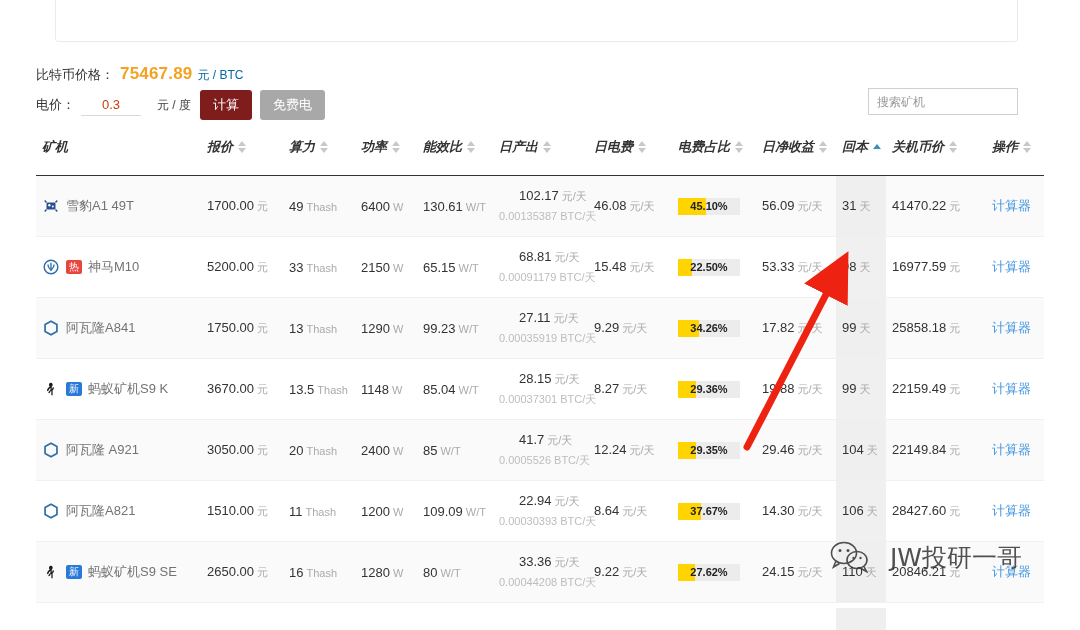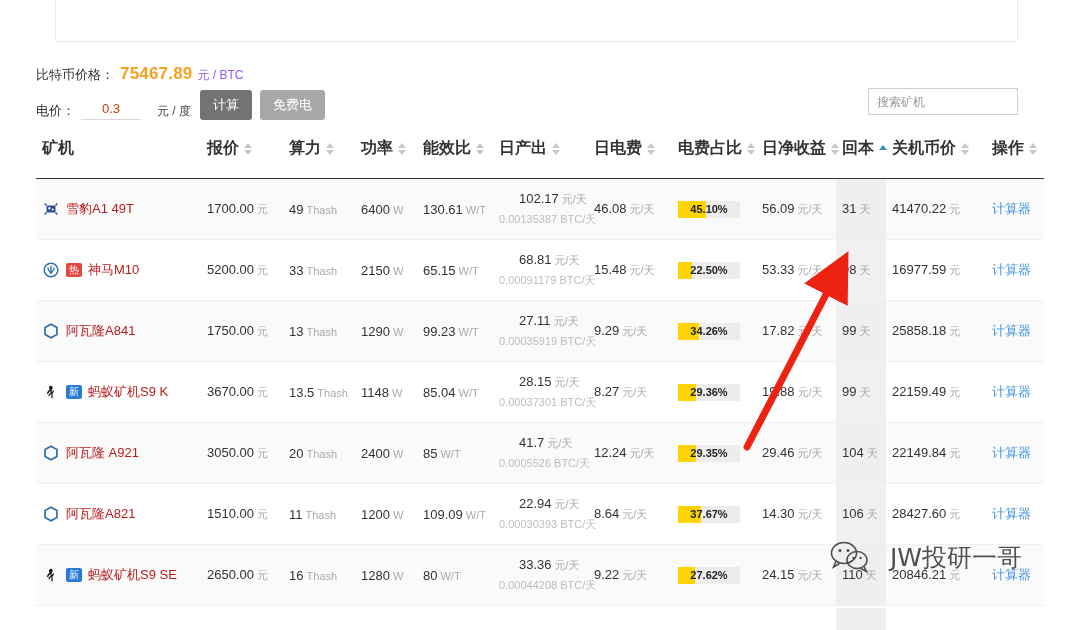--- a/index.html
+++ b/index.html
@@ -22,77 +22,77 @@
     border-radius: 3px;
   }
 
   
   .price-line {
     position: absolute; left: 36px; top: 64px;
     display: flex; align-items: baseline; font-size: 13px; color: #333;
   }
   .price-label { color: #333; font-size: 13px; }
   .price-value { color: #f5a122; font-size: 17px; font-weight: bold; margin: 0 5px 0 6px; letter-spacing: .2px; }
-  .price-unit { color: #8b5cf6; font-size: 12px; }
+  .price-unit { color: #0369a1; font-size: 12px; }
 
   .elec-line {
     position: absolute; left: 36px; top: 90px;
-    display: flex; align-items: flex-end; font-size: 13px; color: #333;
+    display: flex; align-items: center; font-size: 13px; color: #333;
   }
   .elec-label { color: #333; font-size: 13px; margin-right: 6px; }
   .elec-input {
     width: 60px; border: none; border-bottom: 1px solid #d9d9d9;
     background: transparent; text-align: center;
     font-size: 13px; color: #c2410c; padding: 2px 2px 3px 2px; outline: none;
     font-family: "Liberation Sans", sans-serif;
   }
   .elec-unit { color: #444; font-size: 12px; margin: 0 9px 0 16px; }
   .btn { border: none; border-radius: 3px; font-size: 13px; padding: 6px 13px; cursor: pointer; color: #fff;
          font-family: "Liberation Sans", sans-serif; }
-  .btn-calc { background: #737373; margin-right: 8px; }
+  .btn-calc { background: #7f1d1d; margin-right: 8px; }
   .btn-free { background: #a8a8a8; }
 
   .search-box {
     position: absolute; right: 62px; top: 88px;
     width: 150px; height: 27px;
     border: 1px solid #cfcfcf; background: #fff;
     font-size: 12px; color: #333; padding: 0 8px; outline: none;
     font-family: "Liberation Sans", sans-serif;
   }
   .search-box::placeholder { color: #999; }
 
   
   .table-wrap { position: absolute; left: 36px; top: 130px; width: 1008px; }
   table.miners { width: 100%; border-collapse: collapse; table-layout: fixed; }
   table.miners thead th {
-    font-size: 16px; color: #333; font-weight: bold;
+    font-size: 13px; color: #333; font-weight: bold;
     text-align: left; padding: 8px 6px 19px 6px;
     border-bottom: 1px solid #333;
-    white-space: nowrap; vertical-align: bottom;
+    white-space: nowrap; vertical-align: bottom; font-style: italic;
   }
   .th-inner { display: inline-flex; align-items: center; gap: 5px; }
   .sorter { display: inline-flex; flex-direction: column; line-height: 0; }
   .sorter i { display: block; width: 0; height: 0; border-left: 4px solid transparent; border-right: 4px solid transparent; }
   .sorter i.up { border-bottom: 5px solid #c8c8c8; margin-bottom: 2px; }
   .sorter i.dn { border-top: 5px solid #c8c8c8; }
   .sorter.asc i.up { border-bottom-color: #3a8fc0; }
 
   table.miners tbody td {
     font-size: 13px; color: #333; padding: 0 6px;
     border-bottom: 1px solid #f0f0f0;
     height: 61px; vertical-align: middle; white-space: nowrap;
   }
   tbody tr.odd td { background: #fafafa; }
   tbody tr.even td { background: #ffffff; }
   td.col-payback { background: #efefef !important; }
   tbody tr.even td.col-payback { background: #f0f0f0 !important; }
 
   .unit { color: #aaa; font-size: 11px; margin-left: 3px; }
   .miner-cell { display: flex; align-items: center; gap: 6px; }
-  .miner-name { color: #b91c1c; font-size: 13px; }
+  .miner-name { color: #737373; font-size: 13px; }
   .badge { display: inline-block; font-size: 10px; color: #fff; border-radius: 2px;
            padding: 1px 3px; line-height: 1.15; }
   .badge.hot { background: #e8453c; }
   .badge.new { background: #2979d8; }
   .m-ico { width: 18px; height: 18px; flex: 0 0 18px; display: block; }
 
   .out-main { font-size: 13px; color: #333; margin-left: 20px; }
   .out-sub { font-size: 11px; color: #bdbdbd; margin-top: 5px; }
 
   .ratio-bar { position: relative; width: 62px; height: 17px; background: #ececec; }

